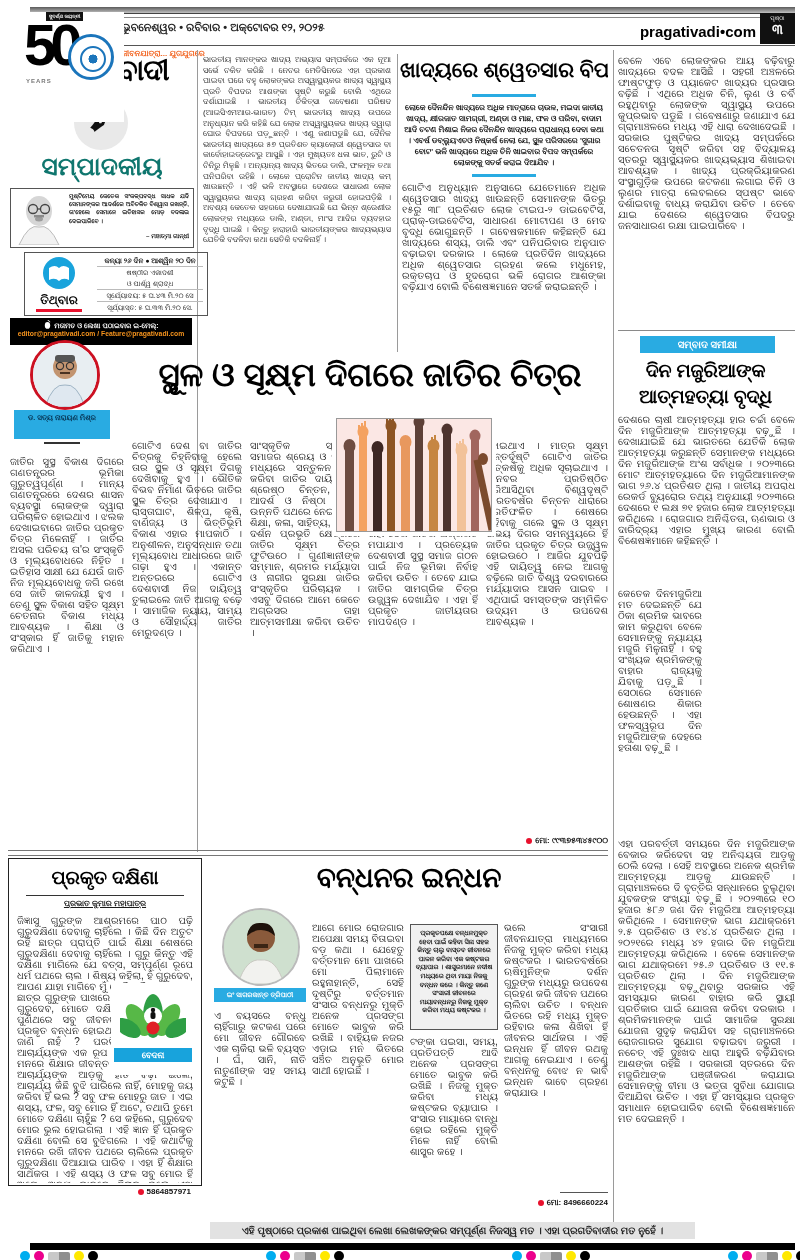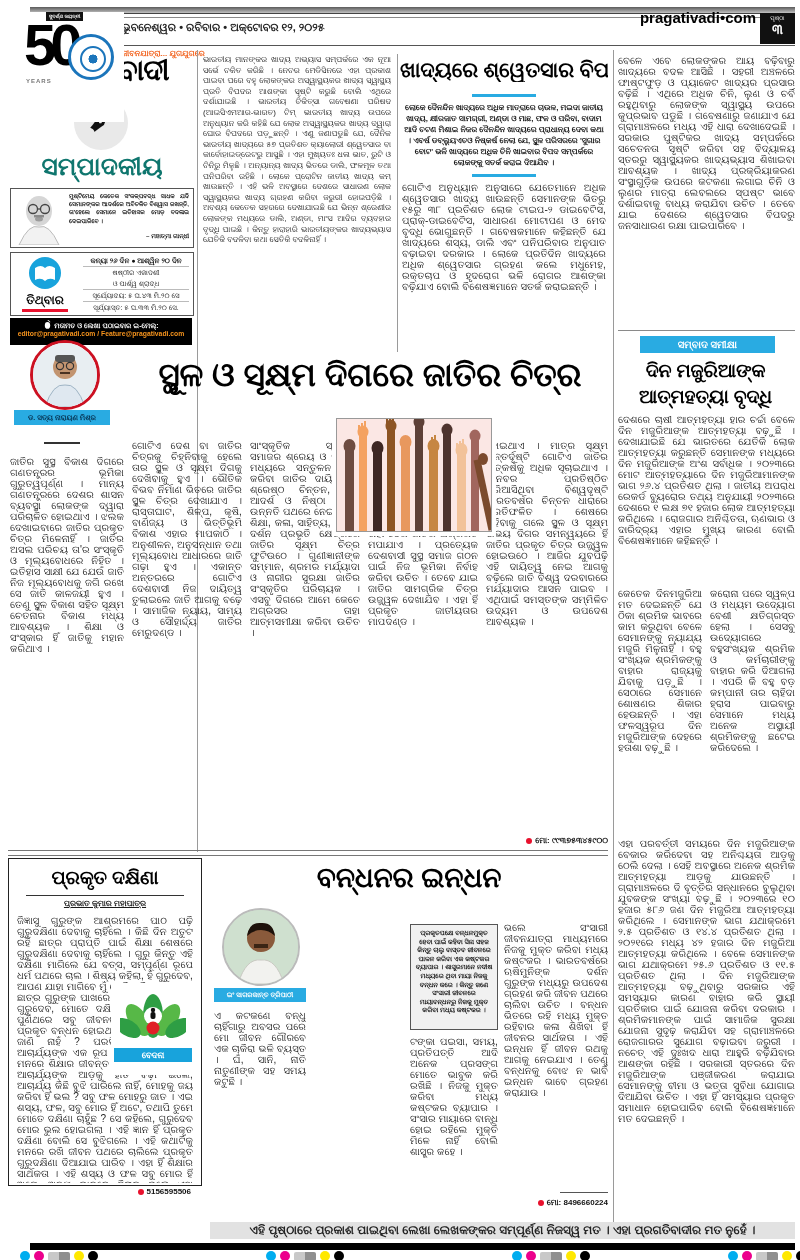--- a/index.html
+++ b/index.html
@@ -36,21 +36,21 @@
     <div class="abs" style="left:0;top:4px;font-size:58px;font-weight:900;line-height:1;color:#000;letter-spacing:-6px;">50</div>
     <div class="abs" style="left:44px;top:22px;width:40px;height:40px;border:3px solid #1b75bb;border-radius:50%;background:#fff;">
       <div class="abs" style="left:9px;top:9px;width:22px;height:22px;border:2px solid #1b75bb;border-radius:50%;background:radial-gradient(#1b75bb 28%,#fff 30%);"></div>
     </div>
     <div class="abs" style="left:2px;top:66px;font-size:6px;color:#777;font-weight:700;letter-spacing:1px;">YEARS</div>
   </div>
 
   <div class="abs" style="left:122px;top:21px;font-size:11px;font-weight:700;color:#222;">ଭୁବନେଶ୍ୱର • ରବିବାର • ଅକ୍ଟୋବର ୧୨, ୨୦୨୫</div>
   <div class="abs" style="left:122px;top:49px;font-size:8px;font-weight:700;color:#f26522;">ଜୀବନଯାତ୍ରା... ଯୁଗଯୁଗରେ</div>
 
-  <div class="abs" style="left:560px;top:9px;width:196px;text-align:right;font-size:15px;font-weight:800;color:#000;">pragativadi•com</div>
+  <div class="abs" style="left:560px;top:23px;width:196px;text-align:right;font-size:15px;font-weight:800;color:#000;">pragativadi•com</div>
   <div class="abs" style="left:760px;top:13px;width:35px;height:31px;background:#111;color:#fff;text-align:center;">
     <div style="font-size:6px;margin-top:2px;">ପୃଷ୍ଠା</div>
     <div style="font-size:14px;font-weight:800;line-height:15px;">୩</div>
   </div>
 
   <div class="abs vrule" style="left:197px;top:50px;height:802px;"></div>
   <div class="abs vrule" style="left:397px;top:54px;height:298px;"></div>
   <div class="abs vrule" style="left:613px;top:50px;height:1182px;"></div>
 
   <div class="abs center" style="left:8px;top:54px;width:188px;font-size:29px;font-weight:900;color:#000;letter-spacing:-1px;">ପ୍ରଗତିବାଦୀ</div>
@@ -71,21 +71,21 @@
       <line x1="26.5" y1="20" x2="29.5" y2="20" stroke="#444" stroke-width="1.3"></line>
       <path d="M8 56 Q18 34 28 38 Q38 34 48 56 Z" fill="#f2f2f2" stroke="#bbb" stroke-width="1"></path>
       <rect x="23" y="26" width="10" height="2.4" fill="#8a8a8a"></rect>
     </svg>
     <div style="flex:1;padding:3px 4px 2px 2px;">
       <div style="font-size:6px;line-height:8.2px;text-align:justify;font-weight:700;color:#111;height:40px;overflow:hidden;">ମୁଷ୍ଟିମେୟ କେତେକ ସଂକଳ୍ପବଦ୍ଧ ସାଧକ ଯଦି ସେମାନଙ୍କର ଆଦର୍ଶରେ ଅବିଚଳିତ ବିଶ୍ୱାସ ରଖନ୍ତି, ତା'ହେଲେ ସେମାନେ ଇତିହାସର ମୋଡ଼ ବଦଳାଇ ଦେଇପାରିବେ ।</div>
       <div style="font-size:6.2px;font-weight:800;text-align:right;color:#111;">– ମହାତ୍ମା ଗାନ୍ଧୀ</div>
     </div>
   </div>
 
-  <div class="abs" style="left:10px;top:252px;width:182px;height:62px;border:1px solid #555;display:flex;">
+  <div class="abs" style="left:24px;top:252px;width:182px;height:62px;border:1px solid #555;display:flex;">
     <div style="width:68px;text-align:center;padding-top:3px;">
       <svg width="34" height="34" viewBox="0 0 34 34">
         <circle cx="17" cy="17" r="16" fill="#18a3dc"></circle>
         <path d="M7 12 Q13 8 17 12 L17 25 Q13 21 7 24 Z" fill="#fff"></path>
         <path d="M27 12 Q21 8 17 12 L17 25 Q21 21 27 24 Z" fill="#fff"></path>
       </svg>
       <div style="font-size:12px;font-weight:800;color:#000;line-height:13px;">ତିଥ୍ବାର</div>
       <div style="width:46px;height:3px;background:#e8112d;margin:2px auto 0;"></div>
     </div>
     <div style="flex:1;padding:2px 4px;">
@@ -124,21 +124,21 @@
     <svg width="64" height="64" viewBox="0 0 64 64">
       <rect width="64" height="64" fill="#e8eef2"></rect>
       <circle cx="32" cy="24" r="12" fill="#c29470"></circle>
       <rect x="22" y="12" width="20" height="7" rx="3" fill="#555"></rect>
       <circle cx="27" cy="23" r="3.6" fill="none" stroke="#333" stroke-width="1.2"></circle>
       <circle cx="37" cy="23" r="3.6" fill="none" stroke="#333" stroke-width="1.2"></circle>
       <rect x="27" y="29" width="10" height="2" fill="#4a3222"></rect>
       <path d="M12 64 Q20 40 32 42 Q44 40 52 64 Z" fill="#dfe8f0" stroke="#9fb4c4"></path>
     </svg>
   </div>
-  <div class="abs authorlabel" style="left:14px;top:410px;width:96px;height:15px;font-size:7.2px;line-height:15px;">ଡ. ସତ୍ୟ ନାରାୟଣ ମିଶ୍ର</div>
+  <div class="abs authorlabel" style="left:14px;top:410px;width:96px;height:29px;font-size:7.2px;line-height:15px;">ଡ. ସତ୍ୟ ନାରାୟଣ ମିଶ୍ର</div>
   <div class="abs" style="left:44px;top:442px;width:36px;height:2px;background:#333;"></div>
 
   <div class="abs bt" style="left:10px;top:456px;width:114px;height:390px;">ଜାତିର ସୁସ୍ଥ ବିକାଶ ଦିଗରେ ଗଣତନ୍ତ୍ରର ଭୂମିକା ଗୁରୁତ୍ୱପୂର୍ଣ୍ଣ । ମାନ୍ୟ ଗଣତନ୍ତ୍ରରେ ଦେଶର ଶାସନ ବ୍ୟବସ୍ଥା ଲୋକଙ୍କ ଦ୍ୱାରା ପରିଚାଳିତ ହୋଇଥାଏ । ଝଲକ ଦେଖାଇବାରେ ଜାତିର ପ୍ରକୃତ ଚିତ୍ର ମିଳେନାହିଁ । ଜାତିର ଅସଲ ପରିଚୟ ତା'ର ସଂସ୍କୃତି ଓ ମୂଲ୍ୟବୋଧରେ ନିହିତ । ଇତିହାସ ସାକ୍ଷୀ ଯେ ଯେଉଁ ଜାତି ନିଜ ମୂଲ୍ୟବୋଧକୁ ଜଗି ରଖେ ସେ ଜାତି କାଳଜୟୀ ହୁଏ । ତେଣୁ ସ୍ଥୂଳ ବିକାଶ ସହିତ ସୂକ୍ଷ୍ମ ଚେତନାର ବିକାଶ ମଧ୍ୟ ଆବଶ୍ୟକ । ଶିକ୍ଷା ଓ ସଂସ୍କାର ହିଁ ଜାତିକୁ ମହାନ କରିଥାଏ ।</div>
   <div class="abs bt" style="left:132px;top:440px;width:110px;height:398px;">ଗୋଟିଏ ଦେଶ ବା ଜାତିର ଚିତ୍ରକୁ ଚିହ୍ନିବାକୁ ହେଲେ ତାର ସ୍ଥୂଳ ଓ ସୂକ୍ଷ୍ମ ଦିଗକୁ ଦେଖିବାକୁ ହୁଏ । ଭୌତିକ ବିଭବ ନିର୍ମାଣ ଭିତରେ ଜାତିର ସ୍ଥୂଳ ଚିତ୍ର ଦେଖାଯାଏ । ରାସ୍ତାଘାଟ, ଶିଳ୍ପ, କୃଷି, ବାଣିଜ୍ୟ ଓ ଭିତ୍ତିଭୂମି ବିକାଶ ଏହାର ମାପକାଠି । ଅନୁଶୀଳନ, ଅନୁସନ୍ଧାନ ତଥା ମୂଲ୍ୟବୋଧ ଆଧାରରେ ଜାତି ଗଢ଼ା ହୁଏ । ଏକାନ୍ତ ଅନ୍ତରରେ ଗୋଟିଏ ଦେଶବାସୀ ନିଜ ଦାୟିତ୍ୱ ତୁଲାଇଲେ ଜାତି ଆଗକୁ ବଢ଼େ । ସାମାଜିକ ନ୍ୟାୟ, ସାମ୍ୟ ଓ ସୌହାର୍ଦ୍ଦ୍ୟ ଜାତିର ମେରୁଦଣ୍ଡ ।</div>
   <div class="abs bt" style="left:250px;top:440px;width:110px;height:398px;">ସାଂସ୍କୃତିକ ସ୍ତରରେ ସମାଜର ଶ୍ରେୟ ଓ ପ୍ରେୟ ମଧ୍ୟରେ ସନ୍ତୁଳନ ରକ୍ଷା କରିବା ଜାତିର ଦାୟିତ୍ୱ । ଶ୍ରେଷ୍ଠ ଚିନ୍ତନ, ଉଚ୍ଚ ଆଦର୍ଶ ଓ ନିଷ୍ଠା ଜାତିକୁ ଉନ୍ନତି ପଥରେ ନେଇଯାଏ । ଶିକ୍ଷା, କଳା, ସାହିତ୍ୟ, ବିଜ୍ଞାନ, ଦର୍ଶନ ପ୍ରଭୃତି କ୍ଷେତ୍ରରେ ଜାତିର ସୂକ୍ଷ୍ମ ଚିତ୍ର ଫୁଟିଉଠେ । ଗୁଣୀଜ୍ଞାନୀଙ୍କ ସମ୍ମାନ, ଶ୍ରମର ମର୍ଯ୍ୟାଦା ଓ ନାରୀର ସୁରକ୍ଷା ଜାତିର ସଂସ୍କୃତିର ପରିଚାୟକ । ଏସବୁ ଦିଗରେ ଆମେ କେତେ ଅଗ୍ରସର ତାହା ଆତ୍ମସମୀକ୍ଷା କରିବା ଉଚିତ ।</div>
   <div class="abs bt" style="left:368px;top:440px;width:110px;height:398px;">ଏହି ବସ୍ତୁଚିତ୍ରକୁ ଚାରିପାଖରେ ସଂଯୋଗ ଓ ପାରମ୍ପରିକ କାର୍ଯ୍ୟାବଳୀ ସହଯୋଗରେ ଏକ ଭାବନା ସୃଷ୍ଟି କରେ । ଏଥି ସହିତ, କେତେ ବସ୍ତୁ, ସ୍ୱାଧୀନ ଶିଳ୍ପ ଓ ପ୍ରାକୃତିକ ପରିବେଶ ସଂରକ୍ଷିତ ହୋଇଛି ତାହା ଦେଖି ଜାତିର ଅଗ୍ରଗତି ମପାଯାଏ । ପ୍ରତ୍ୟେକ ଦେଶବାସୀ ସୁସ୍ଥ ସମାଜ ଗଠନ ପାଇଁ ନିଜ ଭୂମିକା ନିର୍ବାହ କରିବା ଉଚିତ । ତେବେ ଯାଇ ଜାତିର ସାମଗ୍ରିକ ଚିତ୍ର ଉଜ୍ଜ୍ୱଳ ଦେଖାଯିବ । ଏହା ହିଁ ପ୍ରକୃତ ଜାତୀୟତାର ମାପଦଣ୍ଡ ।</div>
   <div class="abs bt" style="left:486px;top:440px;width:122px;height:390px;">ହୋଇଥାଏ । ମାତ୍ର ସୂକ୍ଷ୍ମ ଅନ୍ତର୍ଦୃଷ୍ଟି ଗୋଟିଏ ଜାତିର ଉତ୍କର୍ଷକୁ ଅଧିକ ସୂଚାଇଥାଏ । ମାନବର ପ୍ରତିଷ୍ଠିତ କରିଆସିଥିବା ବିଶ୍ୱଦୃଷ୍ଟି ଭାରତବର୍ଷର ଚିନ୍ତନ ଧାରାରେ ପ୍ରତିଫଳିତ । ଶେଷରେ କହିବାକୁ ଗଲେ ସ୍ଥୂଳ ଓ ସୂକ୍ଷ୍ମ ଉଭୟ ଦିଗର ସମନ୍ୱୟରେ ହିଁ ଜାତିର ପ୍ରକୃତ ଚିତ୍ର ଉଜ୍ଜ୍ୱଳ ହୋଇଉଠେ । ଆଜିର ଯୁବପିଢ଼ି ଏହି ଦାୟିତ୍ୱ ନେଇ ଆଗକୁ ବଢ଼ିଲେ ଜାତି ବିଶ୍ୱ ଦରବାରରେ ମର୍ଯ୍ୟାଦାର ଆସନ ପାଇବ । ଏଥିପାଇଁ ସମସ୍ତଙ୍କ ସମ୍ମିଳିତ ଉଦ୍ୟମ ଓ ଉପଦେଶ ଆବଶ୍ୟକ ।</div>
 
   <svg class="abs" width="154" height="112" viewBox="0 0 154 112" style="left:336px;top:418px;border:1px solid #999;box-shadow:0 0 0 4px #fff;background:#fbe7e4;">
     <g>
@@ -185,30 +185,29 @@
   <div class="abs" style="left:8px;top:850px;width:600px;height:4px;border-top:1px solid #777;border-bottom:1px solid #777;"></div>
 
   <div class="abs hrule" style="left:618px;top:330px;width:177px;"></div>
   <div class="abs" style="left:640px;top:336px;width:135px;height:17px;background:#29abe2;color:#fff;font-size:10px;font-weight:800;text-align:center;line-height:17px;">ସମ୍ବାଦ ସମୀକ୍ଷା</div>
   <div class="abs center headline" style="left:616px;top:358px;width:179px;font-size:19px;line-height:26px;">
     <div>ଦିନ ମଜୁରିଆଙ୍କ</div>
     <div>ଆତ୍ମହତ୍ୟା ବୃଦ୍ଧି</div>
   </div>
   <div class="abs bt" style="left:618px;top:414px;width:177px;height:168px;">ଦେଶରେ ଚାଷୀ ଆତ୍ମହତ୍ୟା ହାର ଚର୍ଚ୍ଚା ବେଳେ ଦିନ ମଜୁରିଆଙ୍କ ଆତ୍ମହତ୍ୟା ବଢ଼ୁଛି । ଦେଖାଯାଇଛି ଯେ ଭାରତରେ ଯେତିକି ଲୋକ ଆତ୍ମହତ୍ୟା କରୁଛନ୍ତି ସେମାନଙ୍କ ମଧ୍ୟରେ ଦିନ ମଜୁରିଆଙ୍କ ଅଂଶ ସର୍ବାଧିକ । ୨୦୨୩ରେ ମୋଟ ଆତ୍ମହତ୍ୟାରେ ଦିନ ମଜୁରିଆମାନଙ୍କ ଭାଗ ୨୬.୪ ପ୍ରତିଶତ ଥିଲା । ଜାତୀୟ ଅପରାଧ ରେକର୍ଡ ବ୍ୟୁରୋର ତଥ୍ୟ ଅନୁଯାୟୀ ୨୦୨୩ରେ ଦେଶରେ ୧ ଲକ୍ଷ ୭୧ ହଜାର ଲୋକ ଆତ୍ମହତ୍ୟା କରିଥିଲେ । ରୋଜଗାର ଅନିଶ୍ଚିତତା, ଋଣଭାର ଓ ଦାରିଦ୍ର୍ୟ ଏହାର ମୁଖ୍ୟ କାରଣ ବୋଲି ବିଶେଷଜ୍ଞମାନେ କହିଛନ୍ତି ।</div>
   <div class="abs bt" style="left:618px;top:588px;width:84px;height:244px;">କେତେକ ଦିନମଜୁରିଆ ମତ ଦେଇଛନ୍ତି ଯେ ଠିକା ଶ୍ରମିକ ଭାବରେ କାମ କରୁଥିବା ବେଳେ ସେମାନଙ୍କୁ ନ୍ୟାଯ୍ୟ ମଜୁରି ମିଳୁନାହିଁ । ବହୁ ସଂଖ୍ୟକ ଶ୍ରମିକଙ୍କୁ ବାହାର ରାଜ୍ୟକୁ ଯିବାକୁ ପଡ଼ୁଛି । ସେଠାରେ ସେମାନେ ଶୋଷଣର ଶିକାର ହେଉଛନ୍ତି । ଏହା ଫଳସ୍ୱରୂପ ଦିନ ମଜୁରିଆଙ୍କ ଦେହରେ ହତାଶା ବଢ଼ୁଛି ।</div>
-  <div class="abs bt" style="left:710px;top:588px;width:85px;height:244px;">କରୋନା ପରେ ସ୍ୱଳ୍ପ ଓ ମଧ୍ୟମ ଉଦ୍ୟୋଗ ବେଶୀ କ୍ଷତିଗ୍ରସ୍ତ ହେଲା । ସେସବୁ ଉଦ୍ୟୋଗରେ ବହୁସଂଖ୍ୟକ ଶ୍ରମିକ ଓ କର୍ମଚାରୀଙ୍କୁ ବାହାର କରି ଦିଆଗଲା । ଏପରି କି ବହୁ ବଡ଼ କମ୍ପାନୀ ତାର ଚାହିଦା ହ୍ରାସ ପାଇବାରୁ ସେମାନେ ମଧ୍ୟ ଅନେକ ଅସ୍ଥାୟୀ ଶ୍ରମିକଙ୍କୁ ଛଟେଇ କରିଦେଲେ ।</div>
   <div class="abs bt" style="left:618px;top:838px;width:177px;height:380px;">ଏହା ପରବର୍ତ୍ତୀ ସମୟରେ ଦିନ ମଜୁରିଆଙ୍କ ବେକାର କରିଦେବା ସହ ଅନିଶ୍ଚୟତା ଆଡ଼କୁ ଠେଲି ଦେଲା । ସେହି ଅବସ୍ଥାରେ ଅନେକ ଶ୍ରମିକ ଆତ୍ମହତ୍ୟା ଆଡ଼କୁ ଯାଉଛନ୍ତି । ଗ୍ରାମାଞ୍ଚଳରେ ଦି ବୃତ୍ତିର ସନ୍ଧାନରେ ବୁଲୁଥିବା ଯୁବକଙ୍କ ସଂଖ୍ୟା ବଢ଼ୁଛି । ୨୦୨୩ରେ ୧୦ ହଜାର ୫୮୬ ଜଣ ଦିନ ମଜୁରିଆ ଆତ୍ମହତ୍ୟା କରିଥିଲେ । ସେମାନଙ୍କ ଭାଗ ଯଥାକ୍ରମେ ୨.୫ ପ୍ରତିଶତ ଓ ୧୪.୪ ପ୍ରତିଶତ ଥିଲା । ୨୦୨୧ରେ ମଧ୍ୟ ୪୨ ହଜାର ଦିନ ମଜୁରିଆ ଆତ୍ମହତ୍ୟା କରିଥିଲେ । ବେଳେ ସେମାନଙ୍କ ଭାଗ ଯଥାକ୍ରମେ ୨୫.୬ ପ୍ରତିଶତ ଓ ୧୧.୫ ପ୍ରତିଶତ ଥିଲା । ଦିନ ମଜୁରିଆଙ୍କ ଆତ୍ମହତ୍ୟା ବଢ଼ୁଥିବାରୁ ସରକାର ଏହି ସମସ୍ୟାର କାରଣ ବାହାର କରି ସ୍ଥାୟୀ ପ୍ରତିକାର ପାଇଁ ଯୋଜନା କରିବା ଦରକାର । ଶ୍ରମିକମାନଙ୍କ ପାଇଁ ସାମାଜିକ ସୁରକ୍ଷା ଯୋଜନା ସୁଦୃଢ଼ କରାଯିବା ସହ ଗ୍ରାମାଞ୍ଚଳରେ ରୋଜଗାରର ସୁଯୋଗ ବଢ଼ାଇବା ଜରୁରୀ । ନଚେତ୍ ଏହି ଦୁଃଖଦ ଧାରା ଆହୁରି ବଢ଼ିଯିବାର ଆଶଙ୍କା ରହିଛି । ସରକାରୀ ସ୍ତରରେ ଦିନ ମଜୁରିଆଙ୍କ ପଞ୍ଜୀକରଣ କରାଯାଇ ସେମାନଙ୍କୁ ବୀମା ଓ ଭତ୍ତା ସୁବିଧା ଯୋଗାଇ ଦିଆଯିବା ଉଚିତ । ଏହା ହିଁ ସମସ୍ୟାର ପ୍ରକୃତ ସମାଧାନ ହୋଇପାରିବ ବୋଲି ବିଶେଷଜ୍ଞମାନେ ମତ ଦେଇଛନ୍ତି ।</div>
 
   <div class="abs" style="left:8px;top:858px;width:194px;height:328px;border:1.5px solid #222;box-sizing:border-box;">
     <div class="center headline" style="margin-top:8px;font-size:19px;">ପ୍ରକୃତ ଦକ୍ଷିଣା</div>
     <div style="width:158px;height:1px;background:#333;margin:6px auto 0;"></div>
     <div class="center" style="font-size:8px;font-weight:800;text-decoration:underline;margin-top:3px;">ପ୍ରଭାତ କୁମାର ମହାପାତ୍ର</div>
     <div class="bt" style="margin:6px 8px 0;height:268px;position:relative;">ଜିଜ୍ଞାସୁ ଗୁରୁଙ୍କ ଆଶ୍ରମରେ ପାଠ ପଢ଼ି ଗୁରୁଦକ୍ଷିଣା ଦେବାକୁ ଚାହିଁଲେ । କିଛି ଦିନ ଅତୁଟ ରହି ଛାତ୍ର ପ୍ରାପ୍ତି ପାଇଁ ଶିକ୍ଷା ଶେଷରେ ଗୁରୁଦକ୍ଷିଣା ଦେବାକୁ ଚାହିଁଲେ । ଗୁରୁ କିନ୍ତୁ ଏହି ଦକ୍ଷିଣା ମାଗିଲେ ଯେ ବତ୍ସ, ସମ୍ପୂର୍ଣ୍ଣ ରୂପେ ଧର୍ମ ପଥରେ ଚାଲ । ଶିଷ୍ୟ କହିଲା, ହଁ ଗୁରୁଦେବ, ଆପଣ ଯାହା ମାଗିବେ ମୁଁ ଦେବି । ଶିକ୍ଷା ଶେଷରେ ଛାତ୍ର ଗୁରୁଙ୍କ ପାଖରେ ବସି ନିବେଦନ କଲା - ଗୁରୁଦେବ, ମୋତେ ଦକ୍ଷିଣା କଥା କୁହନ୍ତୁ ? ପୁଣିଥରେ ସବୁ ଜୀବନର ମୋହଗ୍ରସ୍ତ ହିଁ ପ୍ରକୃତ ବନ୍ଧନ ହୋଇଥାଏ । ଏହା କଣ ତୁମେ ଜାଣି ନାହଁ ? ପରଦିନ ଝୁରୁ-ଝୁରୁ ସେ ଆଚାର୍ଯ୍ୟଙ୍କ ଏକ ରୂପ ଦେଖିଲେ । ତାଙ୍କରି ମନରେ ଶିକ୍ଷାର ଜୀବନ୍ତ ଧୂଳିଖେଳ ଥିଲା । ସେ ଆଚାର୍ଯ୍ୟଙ୍କ ଆଡ଼କୁ ହାତ ବଢ଼ା ଇଲେ, ଆଚାର୍ଯ୍ୟ କିଛି ବୁଝି ପାରିଲେ ନାହିଁ, ମୋହକୁ ଜୟ କରିବା ହିଁ ଭଲ ? ସବୁ ଫଳ ମୋହରୁ ଜାତ । ଏଇ ଶସ୍ୟ, ଫଳ, ସବୁ ମୋର ହିଁ ଅଟେ, ତଥାପି ତୁମେ ମୋତେ ଦକ୍ଷିଣା ଚାହୁଁଛ ? ସେ କହିଲେ, ଗୁରୁଦେବ ମୋର ଭୁଲ ହୋଇଗଲା । ଏହି ଜ୍ଞାନ ହିଁ ପ୍ରକୃତ ଦକ୍ଷିଣା ବୋଲି ସେ ବୁଝିଗଲେ । ଏହି କଥାଟିକୁ ମନରେ ରଖି ଜୀବନ ପଥରେ ଚାଲିଲେ ପ୍ରକୃତ ଗୁରୁଦକ୍ଷିଣା ଦିଆଯାଇ ପାରିବ । ଏହା ହିଁ ଶିକ୍ଷାର ସାର୍ଥକତା । ଏହି ଶସ୍ୟ ଓ ଫଳ ସବୁ ମୋର ହିଁ ଅଟେ, ଅନ୍ୟ ଭାବରେ ବିଚାର କଲେ ଏହା ଈଶ୍ୱରଙ୍କ ଦାନ ।</div>
     <div class="phone" style="margin:4px 10px 0;">
-      <span class="dot"></span><span>5156595506</span>
+      <span class="dot"></span><span>5864857971</span>
     </div>
   </div>
 
   <div class="abs" style="left:114px;top:986px;width:78px;height:86px;background:#fff;box-shadow:0 0 0 3px #fff;text-align:center;">
     <svg width="66" height="60" viewBox="0 0 66 60">
       <ellipse cx="33" cy="30" rx="10" ry="22" fill="#2e9e44"></ellipse>
       <ellipse cx="18" cy="34" rx="9" ry="18" fill="#57b847" transform="rotate(-32 18 34)"></ellipse>
       <ellipse cx="48" cy="34" rx="9" ry="18" fill="#57b847" transform="rotate(32 48 34)"></ellipse>
       <ellipse cx="8" cy="42" rx="8" ry="14" fill="#2e9e44" transform="rotate(-58 8 42)"></ellipse>
       <ellipse cx="58" cy="42" rx="8" ry="14" fill="#2e9e44" transform="rotate(58 58 42)"></ellipse>
@@ -226,30 +225,31 @@
     <svg width="74" height="74" viewBox="0 0 74 74">
       <rect width="74" height="74" fill="#cfe0cf"></rect>
       <circle cx="37" cy="28" r="14" fill="#8a5a3b"></circle>
       <path d="M23 26 Q25 12 37 13 Q49 12 51 26 Q45 20 37 20 Q29 20 23 26 Z" fill="#1d120b"></path>
       <rect x="30" y="34" width="14" height="4" fill="#3a2414"></rect>
       <path d="M14 74 Q22 48 37 50 Q52 48 60 74 Z" fill="#f2f2ef" stroke="#c9c9c2"></path>
     </svg>
   </div>
   <div class="abs authorlabel" style="left:214px;top:988px;width:92px;height:14px;font-size:6.8px;line-height:14px;color:#fff;">ଇଂ ସାଗରକାନ୍ତ ତ୍ରିପାଠୀ</div>
 
-  <div class="abs bt" style="left:214px;top:1010px;width:92px;height:200px;">ଏ କଟକଣେ ବନ୍ଧୁ ଚାହିଁଗାରୁ ଅବସର ପରେ ମୋ ଜୀବନ ଗୌରବେ ଏକ ଚାକିରା ଭଳି ବ୍ୟସ୍ତ । ଘଁ, ସାନି, ନାତି ନାତୁଣୀଙ୍କ ସହ ସମୟ କଟୁଛି ।</div>
+  <div class="abs bt" style="left:214px;top:1010px;width:92px;height:200px;">ଏ ବୟସରେ ବନ୍ଧୁ ଚାହିଁଗାରୁ କଟକଣ ପରେ ମୋ ଜୀବନ ଗୌରବେ ଏକ ଚାକିରା ଭଳି ବ୍ୟସ୍ତ । ଘଁ, ସାନି, ନାତି ନାତୁଣୀଙ୍କ ସହ ସମୟ କଟୁଛି ।</div>
+  <div class="abs bt" style="left:312px;top:922px;width:92px;height:290px;">ଆଗେ ମୋର ରୋଜଗାର ଅପେକ୍ଷା ସମୟ ବିତାଇବା ବଡ଼ କଥା । ଯେହେତୁ ବର୍ତ୍ତମାନ ମୋ ପାଖରେ ମୋ ପିଲାମାନେ ରହୁନାହାନ୍ତି, ସେହି ଦୃଷ୍ଟିରୁ ବର୍ତ୍ତମାନ ସଂସାର ବନ୍ଧନରୁ ମୁକ୍ତି ଅନେକ ପ୍ରସଙ୍ଗ ମୋତେ ଭାବୁକ କରି ରଖିଛି । ବାହ୍ୟିକ ନଜର ଏଡ଼ାଇ ମନ ଭିତରେ ସଞ୍ଚିତ ଅନୁଭୂତି ମୋର ସାଥୀ ହୋଇଛି ।</div>
   <div class="abs" style="left:410px;top:924px;width:88px;height:106px;border:1px solid #555;background:#f1f1f1;box-sizing:border-box;padding:4px;font-size:6.6px;line-height:8.6px;font-weight:700;text-align:center;color:#111;overflow:hidden;">ପ୍ରକୃତପକ୍ଷେ ବନ୍ଧନମୁକ୍ତ ହେବା ପାଇଁ କହିବା ସିନା ସହଜ କିନ୍ତୁ ଚାଲୁ ବାସ୍ତବ ଜୀବନରେ ପାଳନ କରିବା ଏକ କଷ୍ଟକର ବ୍ୟାପାର । ଶାସ୍ତ୍ରମାନେ ନଦୀଷ ମଧ୍ୟରେ ଥିବା ମାୟା ନିଜକୁ ବନ୍ଧନ କରେ । କିନ୍ତୁ ଜଣେ ସଂସାରୀ ଜୀବନରେ ମାୟାବନ୍ଧନରୁ ନିଜକୁ ମୁକ୍ତ କରିବା ମଧ୍ୟ କଷ୍ଟକର ।</div>
   <div class="abs bt" style="left:410px;top:1036px;width:88px;height:176px;">ଟଙ୍କା ପଇସା, ସମୟ, ପ୍ରତିପତ୍ତି ଆଦି ଅନେକ ପ୍ରସଙ୍ଗ ମୋତେ ଭାବୁକ କରି ରଖିଛି । ନିଜକୁ ମୁକ୍ତ କରିବା ମଧ୍ୟ କଷ୍ଟକର ବ୍ୟାପାର । ସଂସାର ମାୟାରେ ବାନ୍ଧି ହୋଇ ରହିଲେ ମୁକ୍ତି ମିଳେ ନାହିଁ ବୋଲି ଶାସ୍ତ୍ର କହେ ।</div>
   <div class="abs bt" style="left:504px;top:922px;width:104px;height:266px;">ଭଲେ ସଂସାରୀ ଜୀବନଯାତ୍ରା ମାଧ୍ୟମରେ ନିଜକୁ ମୁକ୍ତ କରିବା ମଧ୍ୟ କଷ୍ଟକର । ଭାରତବର୍ଷରେ ଋଷିମୁନିଙ୍କ ଦର୍ଶନ ଗୁରୁଙ୍କ ମଧ୍ୟରୁ ଉପଦେଶ ଗ୍ରହଣ କରି ଜୀବନ ପଥରେ ଚାଲିବା ଉଚିତ । ବନ୍ଧନ ଭିତରେ ରହି ମଧ୍ୟ ମୁକ୍ତ ରହିବାର କଳା ଶିଖିବା ହିଁ ଜୀବନର ସାର୍ଥକତା । ଏହି ଇନ୍ଧନ ହିଁ ଜୀବନ ରଥକୁ ଆଗକୁ ନେଇଯାଏ । ତେଣୁ ବନ୍ଧନକୁ ବୋଝ ନ ଭାବି ଇନ୍ଧନ ଭାବେ ଗ୍ରହଣ କରାଯାଉ ।</div>
   <div class="abs" style="left:560px;top:1192px;width:48px;height:1px;background:#555;"></div>
   <div class="abs phone" style="left:504px;top:1198px;width:104px;">
     <span class="dot"></span><span>ମୋ: 8496660224</span>
   </div>
 
-  <div class="abs" style="left:210px;top:1222px;width:585px;height:17px;background:#e2e2e2;font-size:12px;font-weight:700;color:#222;text-align:center;line-height:17px;overflow:hidden;">ଏହି ପୃଷ୍ଠାରେ ପ୍ରକାଶ ପାଇଥିବା ଲେଖା ଲେଖକଙ୍କର ସମ୍ପୂର୍ଣ୍ଣ ନିଜସ୍ୱ ମତ । ଏହା ପ୍ରଗତିବାଦୀର ମତ ନୁହେଁ ।</div>
+  <div class="abs" style="left:210px;top:1222px;width:485px;height:17px;background:#e2e2e2;font-size:10px;font-weight:700;color:#222;text-align:center;line-height:17px;overflow:hidden;">ଏହି ପୃଷ୍ଠାରେ ପ୍ରକାଶ ପାଇଥିବା ଲେଖା ଲେଖକଙ୍କର ସମ୍ପୂର୍ଣ୍ଣ ନିଜସ୍ୱ ମତ । ଏହା ପ୍ରଗତିବାଦୀର ମତ ନୁହେଁ ।</div>
 
   <div class="abs" style="left:30px;top:1243px;width:765px;height:7px;background:#000;"></div>
 
   <div class="reggroup" style="left:20px;">
     <span class="regdot" style="background:#00adef;"></span>
     <span class="regdot" style="background:#ec008c;"></span>
     <span style="width:22px;height:9px;border-radius:2px;background:linear-gradient(90deg,#c8c8c8 50%,#8f8f8f 50%);display:inline-block;"></span>
     <span class="regdot" style="background:#ffe800;"></span>
     <span class="regdot" style="background:#000;"></span>
   </div>

